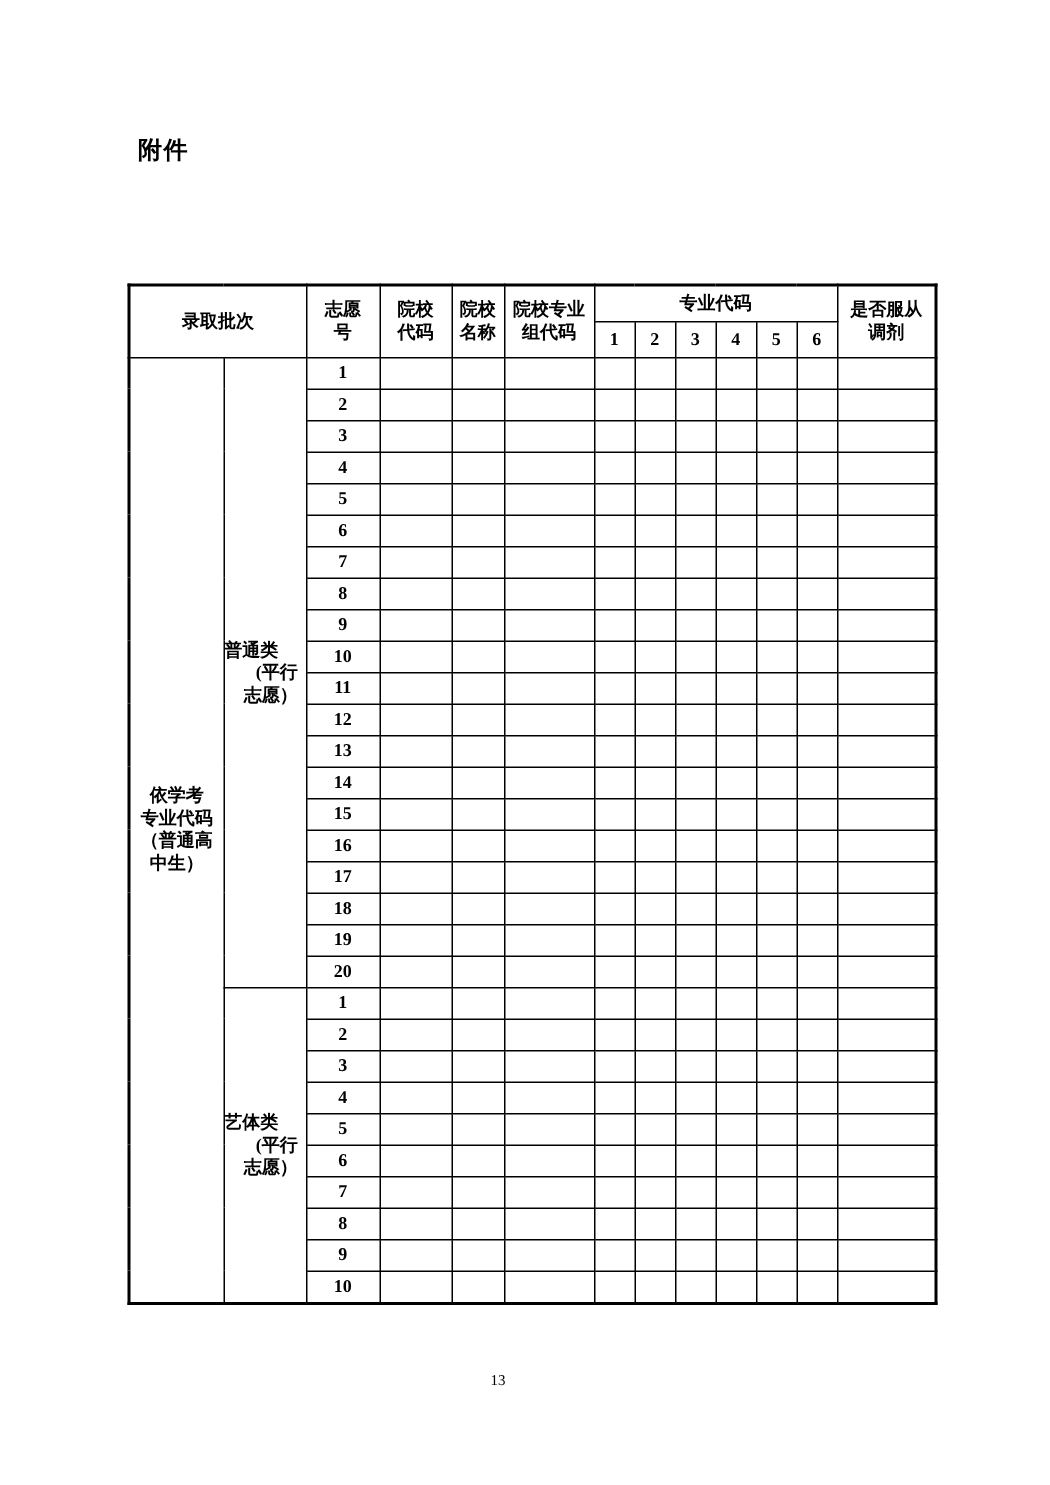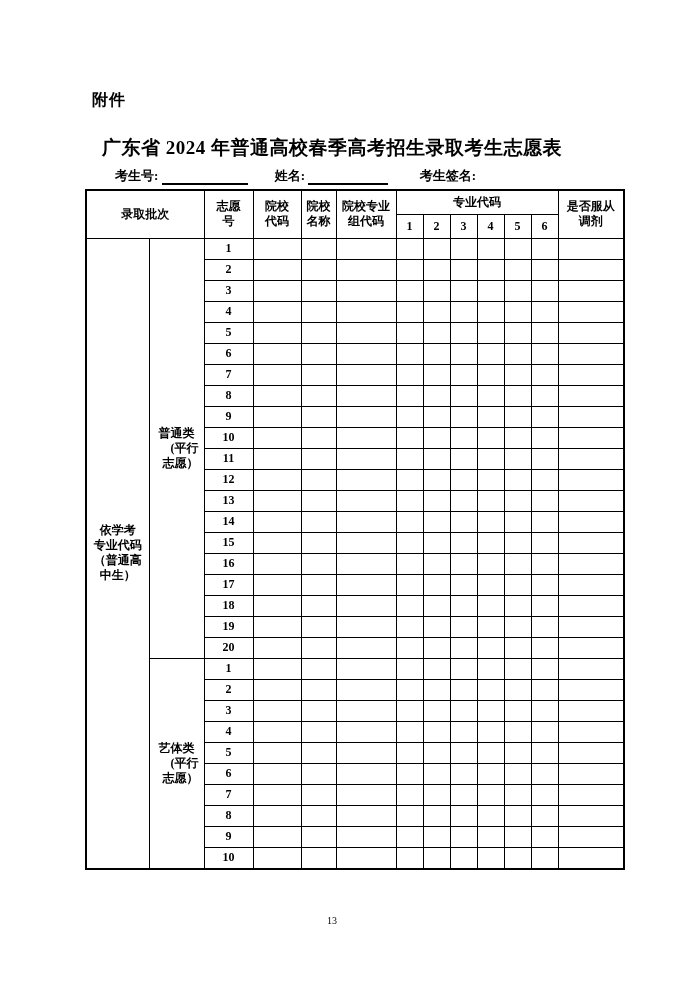--- a/index.html
+++ b/index.html
@@ -55,45 +55,36 @@
   .vol-table tbody td { height:20px; }
 
   .hdr-narrow { width:30px; margin:0 auto; }
   .hdr-mid   { width:52px; margin:0 auto; }
 
   .subnum { font-weight:normal; }
 
   .batch-cell { font-size:12.5px; line-height:1.4; }
   .category-cell { font-size:12px; line-height:1.45; text-align:center; }
   .category-cell div { text-align:right; display:block; width:44px; margin:0 auto; }
-  .category-cell div:first-child { text-align:center; width:auto; }
+  .category-cell div:first-child { text-align:left; width:auto; }
   .rownum-cell { font-weight:bold; }
 
   .page-number {
     position:absolute; left:0; right:0; top:915px;
     text-align:center; font-size:10px;
   }
 </style>
 </head>
 <body>
 
 <div class="page">
 
   <div class="attachment">附件</div>
 
-  <div class="doc-title">广东省 2024 年普通高校春季高考招生录取考生志愿表</div>
-
-  <div class="info-line">
-    <span class="lbl">考生号:</span>
-    <span class="blank-line blank-candidate"></span>
-    <span class="lbl">姓名:</span>
-    <span class="blank-line blank-name"></span>
-    <span class="lbl">考生签名:</span>
-    <span></span>
-  </div>
+
 
   <table class="vol-table">
     <colgroup>
       <col style="width:63px">
         <col style="width:55px">
         <col style="width:49px">
       <col style="width:48px">
         <col style="width:35px">
         <col style="width:60px">
       <col style="width:27px">

